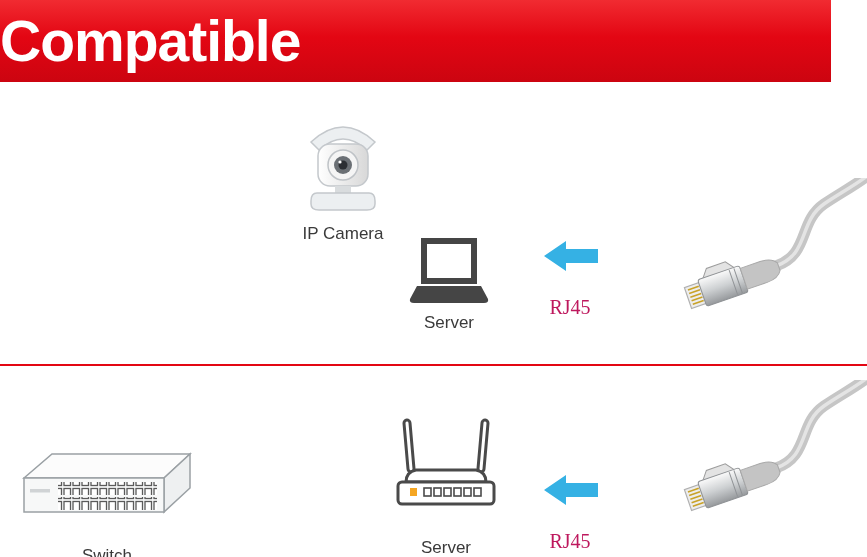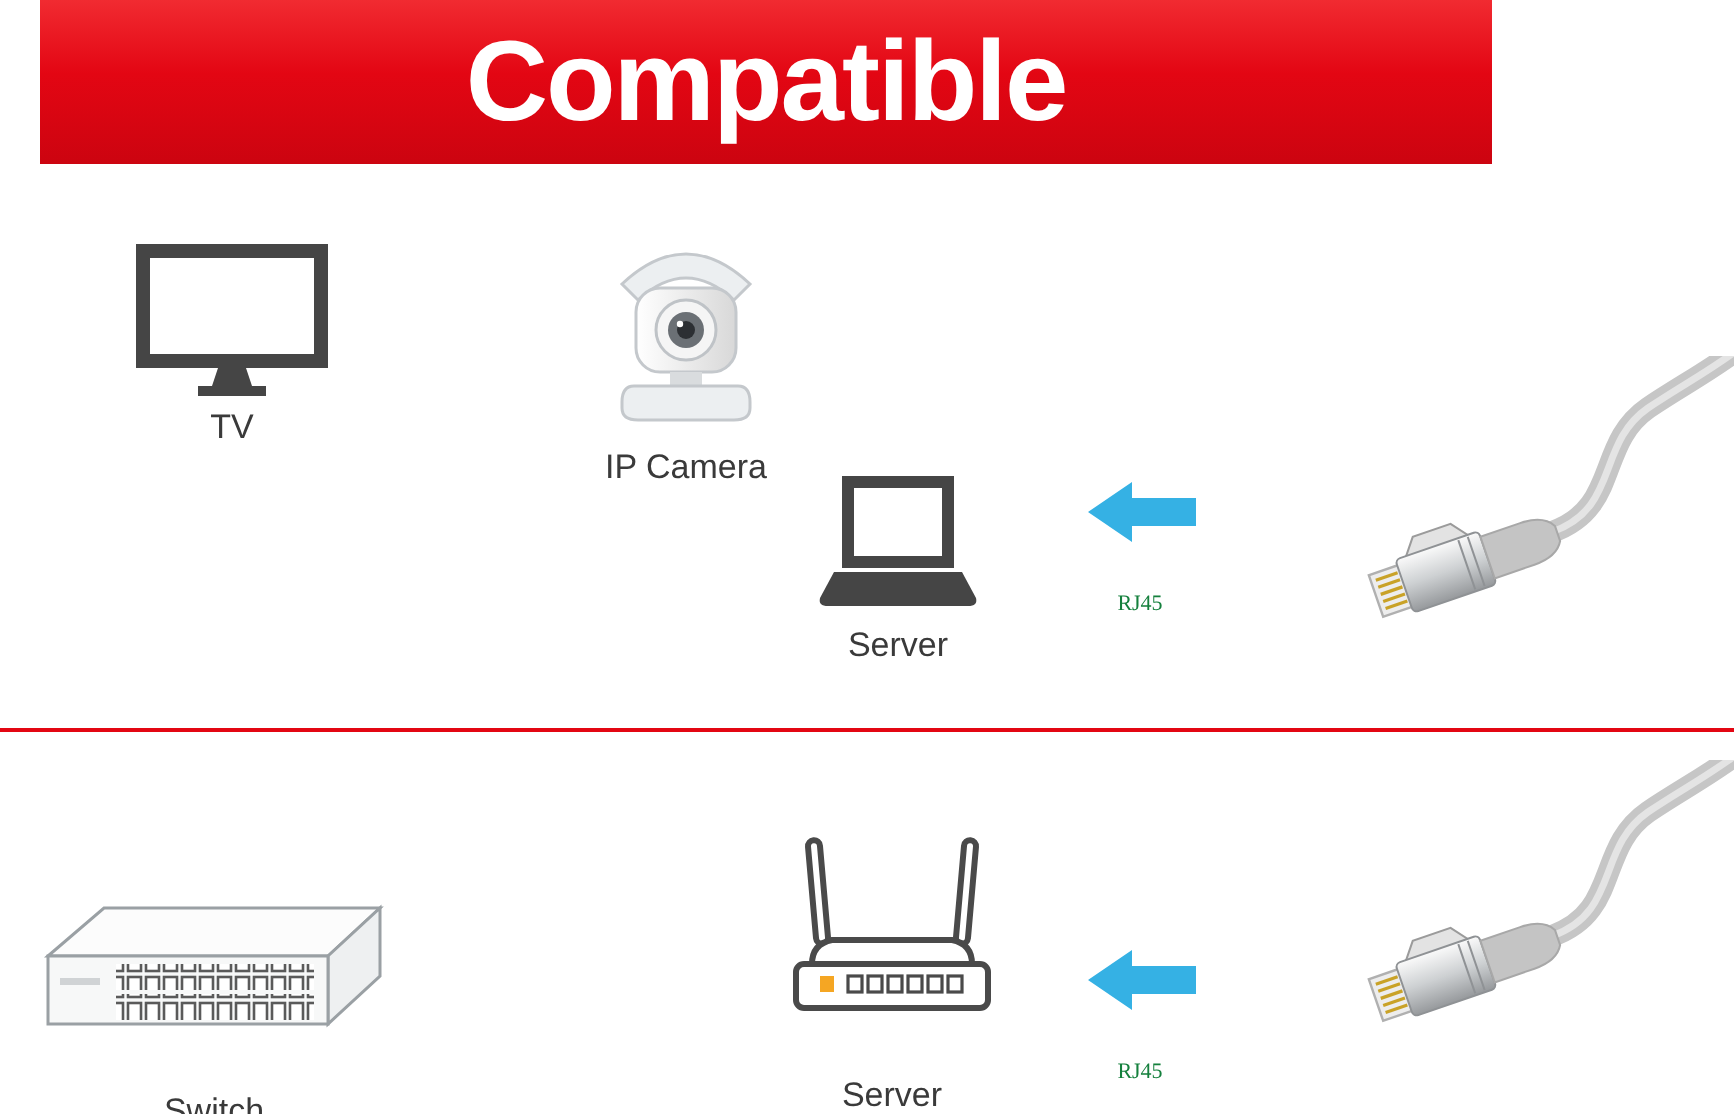--- a/index.html
+++ b/index.html
@@ -2,23 +2,23 @@
 <html><head>
 <meta charset="utf-8">
 <style>
   * { margin:0; padding:0; box-sizing:border-box; }
   html,body { background:#ffffff; }
   .stage {
     position:relative; width:867px; height:557px; background:#ffffff;
     overflow:hidden; font-family:"Liberation Sans", sans-serif;
   }
   .banner {
-    position:absolute; left:0; top:0; width:726px; height:82px;
+    position:absolute; left:0; top:0; width:831px; height:82px;
     background:linear-gradient(180deg,#f12b31 0%, #e30613 45%, #cc0410 100%);
-    display:flex; align-items:center; justify-content:center;margin-left:20px;
+    display:flex; align-items:center; justify-content:flex-start;
   }
   .banner-title {
     color:#ffffff; font-size:57px; font-weight:bold; letter-spacing:-1px;
     font-family:"Liberation Sans", sans-serif;
   }
   .device { position:absolute; display:flex; flex-direction:column; align-items:center; }
   .device .label { font-size:17px; color:#3a3a3a; }
   .dev-tv      { left:62px;  top:122px; width:108px; }
   .dev-tv .label { margin-top:4px; }
   .dev-camera  { left:300px; top:118px; width:86px; }
@@ -31,49 +31,39 @@
   .dev-switch .label { margin-top:20px; }
   .dev-server  { left:260px; top:410px; width:84px; }
   .dev-server .label { margin-top:6px; }
   .dev-router  { left:390px; top:414px; width:112px; }
   .dev-router .label { margin-top:16px; }
   .arrow { position:absolute; width:54px; height:32px; }
   .arrow-1 { left:544px; top:240px; }
   .arrow-2 { left:544px; top:474px; }
   .rj45 {
     position:absolute; left:540px; width:60px; text-align:center;
-    font-family:"Liberation Serif", serif; font-size:11px; color:#15803d;
+    font-family:"Liberation Serif", serif; font-size:20px; color:#be185d;
   }
   .rj45-1 { top:296px; }
   .rj45-2 { top:530px; }
   .divider { position:absolute; left:0; top:364px; width:867px; height:2px; background:#e30613; }
   .cable { position:absolute; width:195px; height:150px; }
   .cable-1 { left:672px; top:178px; }
   .cable-2 { left:672px; top:380px; }
   .icon { display:block; line-height:0; }
 </style>
 </head>
 <body>
 
 <div class="stage">
 
   <div class="banner">
     <span class="banner-title">Compatible</span>
   </div>
 
-  <div class="device dev-tv">
-    <span class="icon">
-      <svg width="96" height="78" viewBox="0 0 96 78">
-        <rect x="3.5" y="3.5" width="89" height="55" fill="#ffffff" stroke="#454545" stroke-width="7"></rect>
-        <path d="M41 62 h14 l3 9 h-20 z" fill="#454545"></path>
-        <rect x="31" y="71" width="34" height="5" fill="#454545"></rect>
-      </svg>
-    </span>
-    <span class="label">TV</span>
-  </div>
 
   <div class="device dev-camera">
     <span class="icon">
       <svg width="84" height="100" viewBox="0 0 84 100">
         <defs>
           <linearGradient id="camg" x1="0" y1="0" x2="1" y2="0">
             <stop offset="0" stop-color="#ffffff"></stop>
             <stop offset="1" stop-color="#d8d8d8"></stop>
           </linearGradient>
         </defs>

